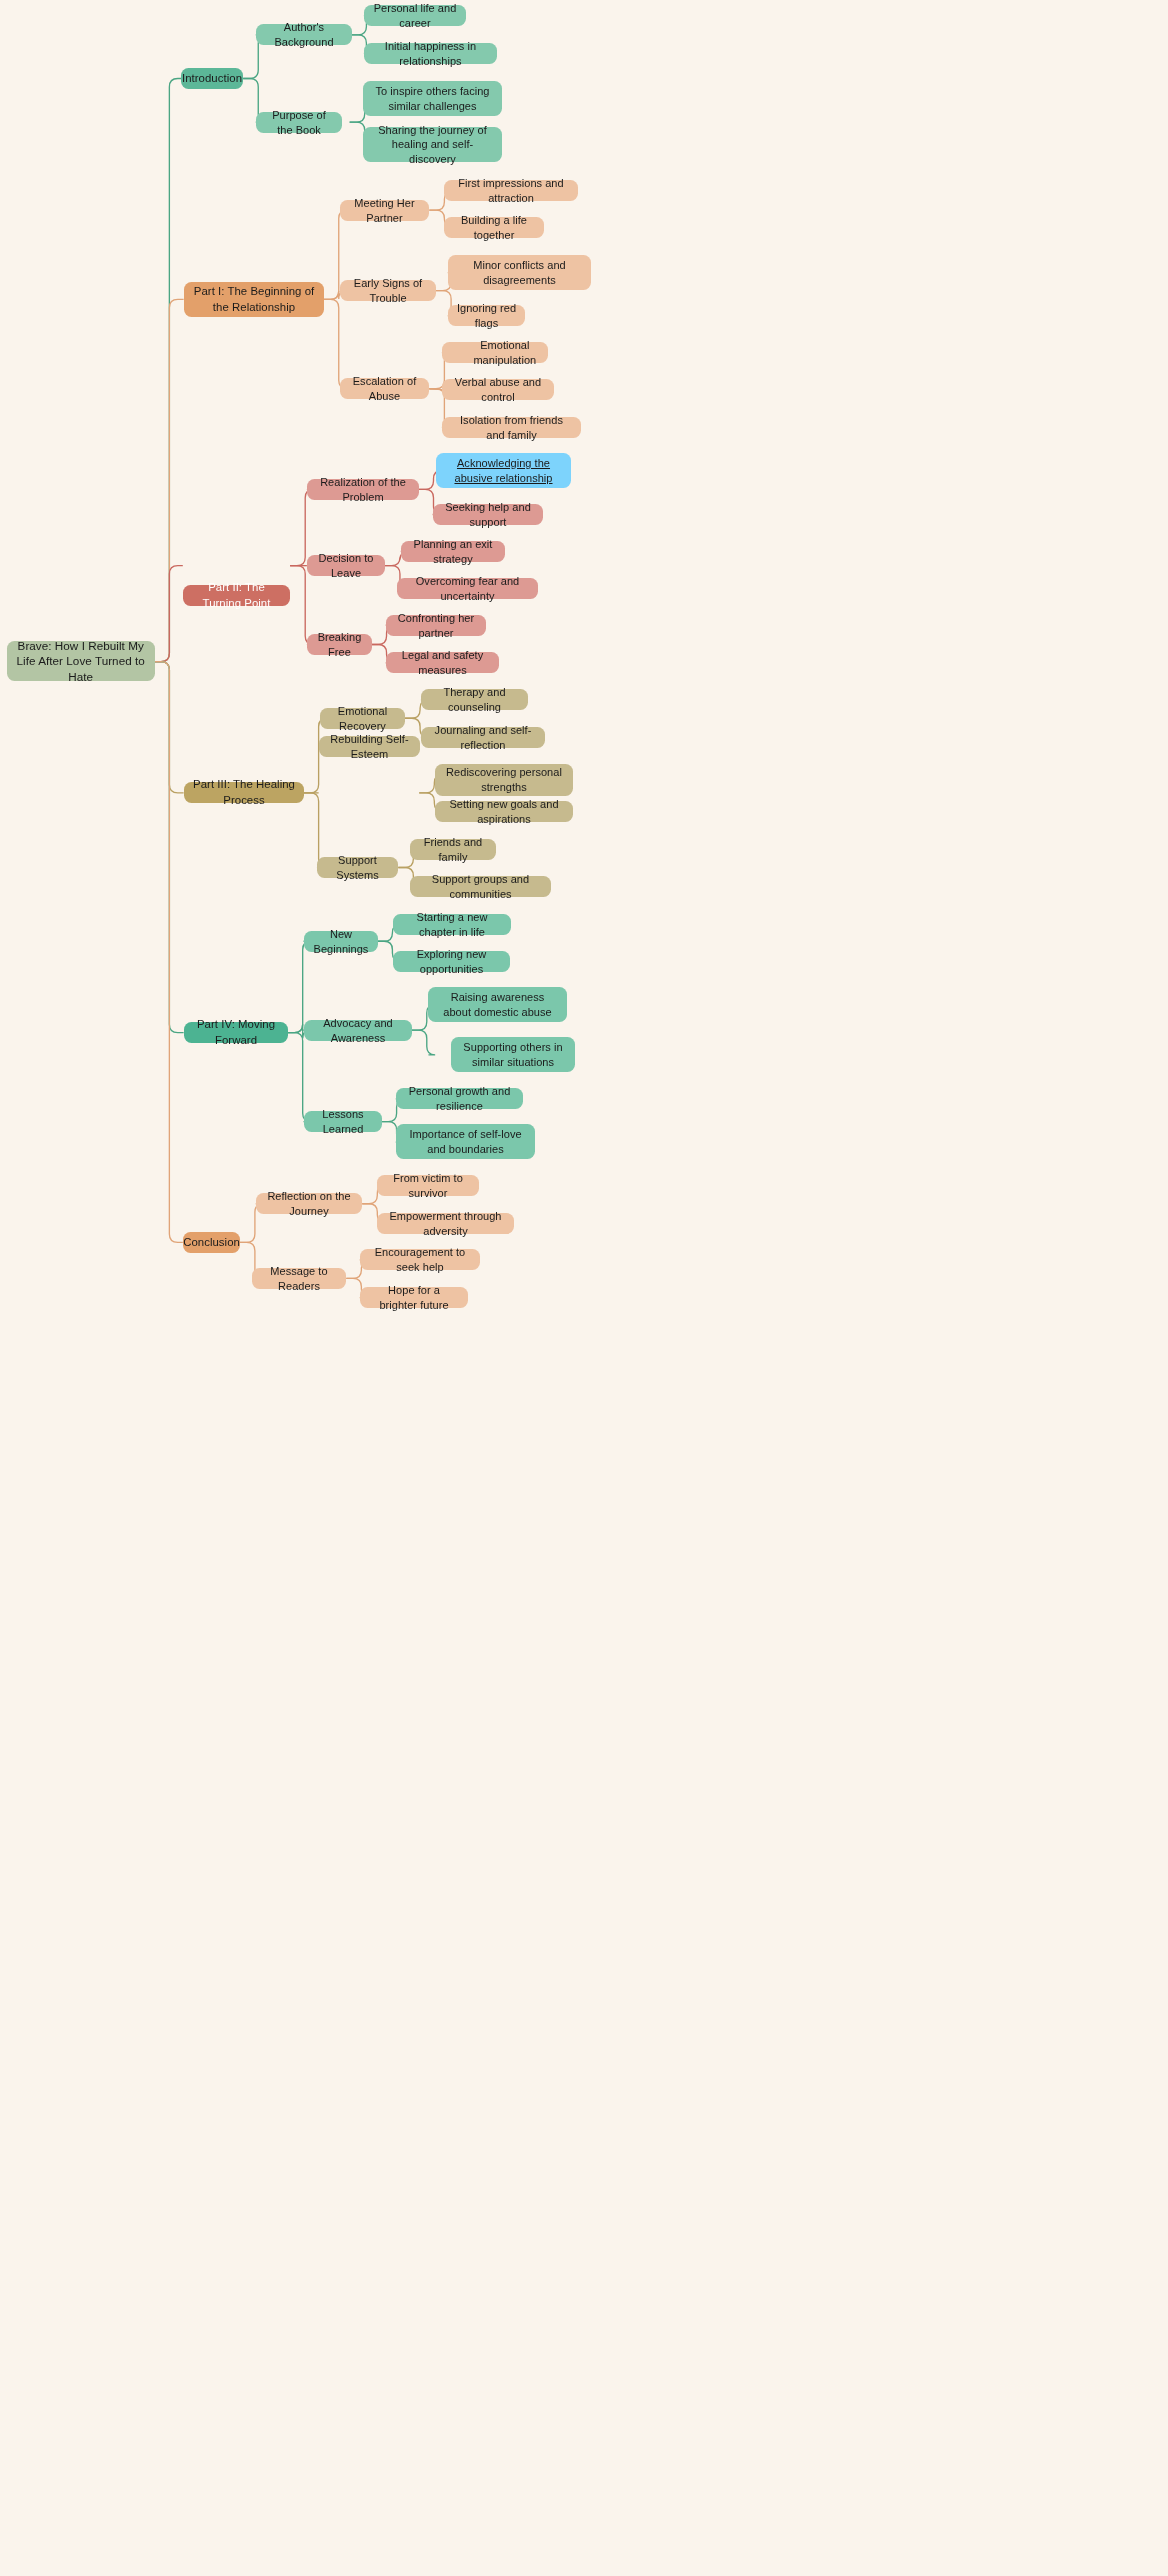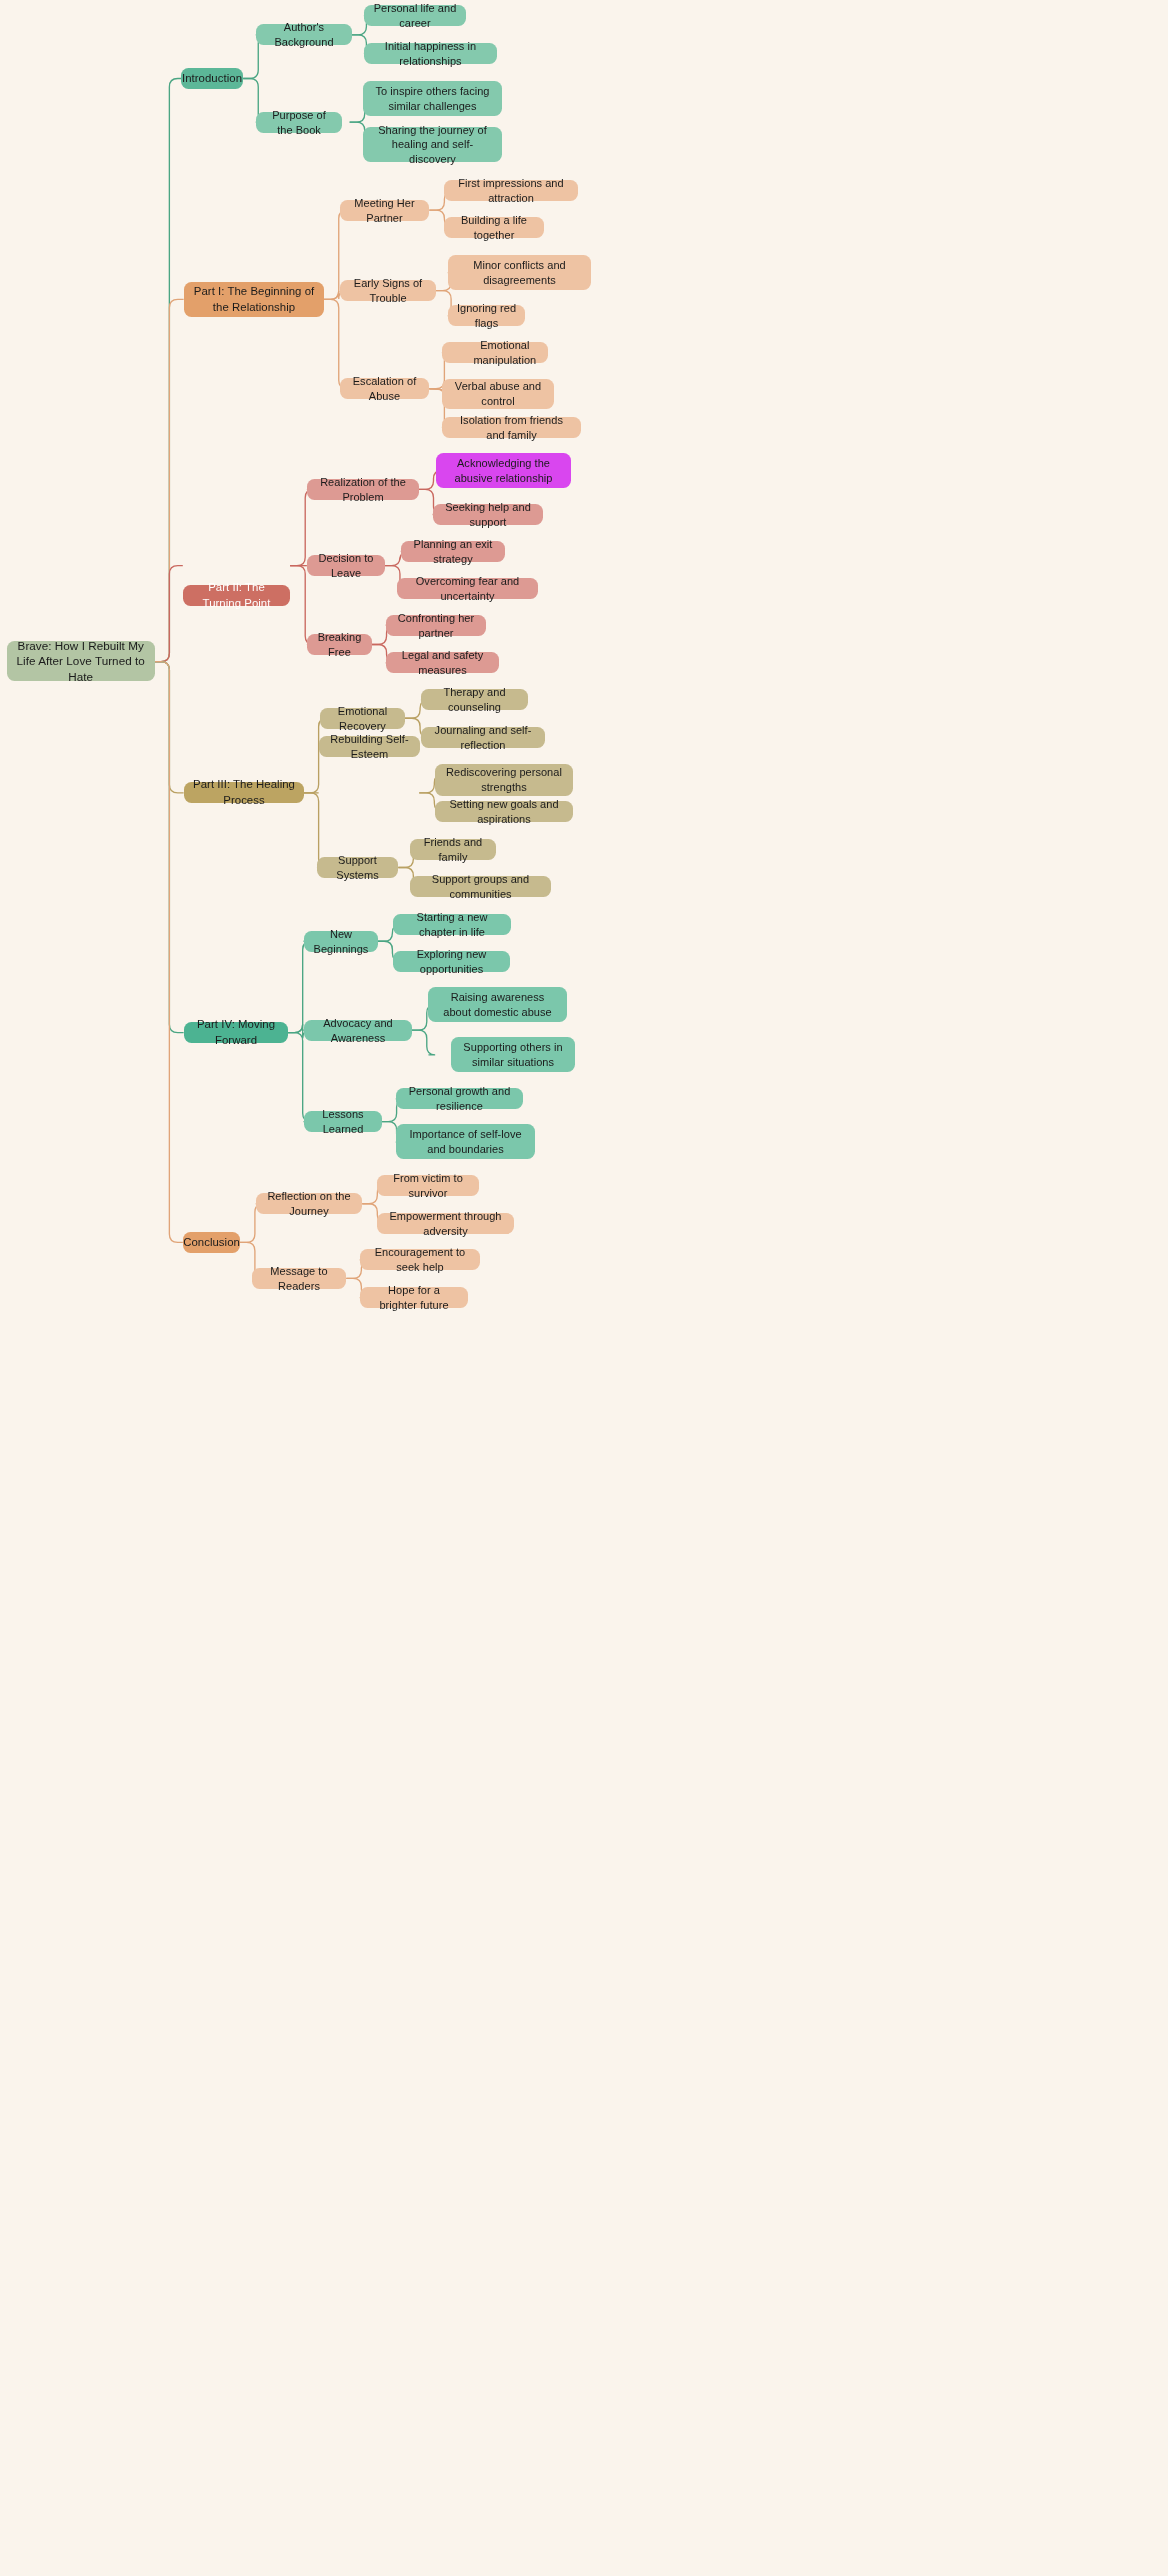--- a/index.html
+++ b/index.html
@@ -134,33 +134,33 @@
       </div>
       <div class="node l3" style="left: 448px; top: 305px; width: 77px; min-height: 21px; height: 21px; background: rgb(238, 195, 163);">
         <span>Ignoring red flags</span>
       </div>
       <div class="node l2" style="left: 340px; top: 378px; width: 89px; min-height: 21px; height: 21px; background: rgb(238, 195, 163);">
         <span>Escalation of Abuse</span>
       </div>
       <div class="node l3" style="left: 442px; top: 342px; width: 106px; min-height: 21px; height: 21px; background: rgb(238, 195, 163); padding-left: 28px;">
         <span>Emotional manipulation</span>
       </div>
-      <div class="node l3" style="left: 442px; top: 379px; width: 112px; min-height: 21px; height: 30px; background: rgb(238, 195, 163);">
+      <div class="node l3" style="left: 442px; top: 379px; width: 112px; min-height: 21px; height: 21px; background: rgb(238, 195, 163);">
         <span>Verbal abuse and control</span>
       </div>
       <div class="node l3" style="left: 442px; top: 417px; width: 139px; min-height: 21px; height: 21px; background: rgb(238, 195, 163);">
         <span>Isolation from friends and family</span>
       </div>
       <div class="node l1" style="left: 183px; top: 555px; width: 107px; min-height: 21px; height: 21px; background: rgb(205, 111, 99); color: rgb(255, 255, 255); margin-top: 30px;">
         <span>Part II: The Turning Point</span>
       </div>
       <div class="node l2" style="left: 307px; top: 479px; width: 112px; min-height: 21px; height: 21px; background: rgb(221, 154, 147);">
         <span>Realization of the Problem</span>
       </div>
-      <div class="node l3" style="left: 436px; top: 453px; width: 135px; min-height: 35px; height: 35px; background: #d946ef;">
+      <div class="node l3" style="left: 436px; top: 453px; width: 135px; min-height: 35px; height: 35px; background: #7dd3fc; text-decoration: underline;">
         <span>Acknowledging the abusive relationship</span>
       </div>
       <div class="node l3" style="left: 433px; top: 504px; width: 110px; min-height: 21px; height: 21px; background: rgb(221, 154, 147);">
         <span>Seeking help and support</span>
       </div>
       <div class="node l2" style="left: 307px; top: 555px; width: 78px; min-height: 21px; height: 21px; background: rgb(221, 154, 147);">
         <span>Decision to Leave</span>
       </div>
       <div class="node l3" style="left: 401px; top: 541px; width: 104px; min-height: 21px; height: 21px; background: rgb(221, 154, 147);">
         <span>Planning an exit strategy</span>

